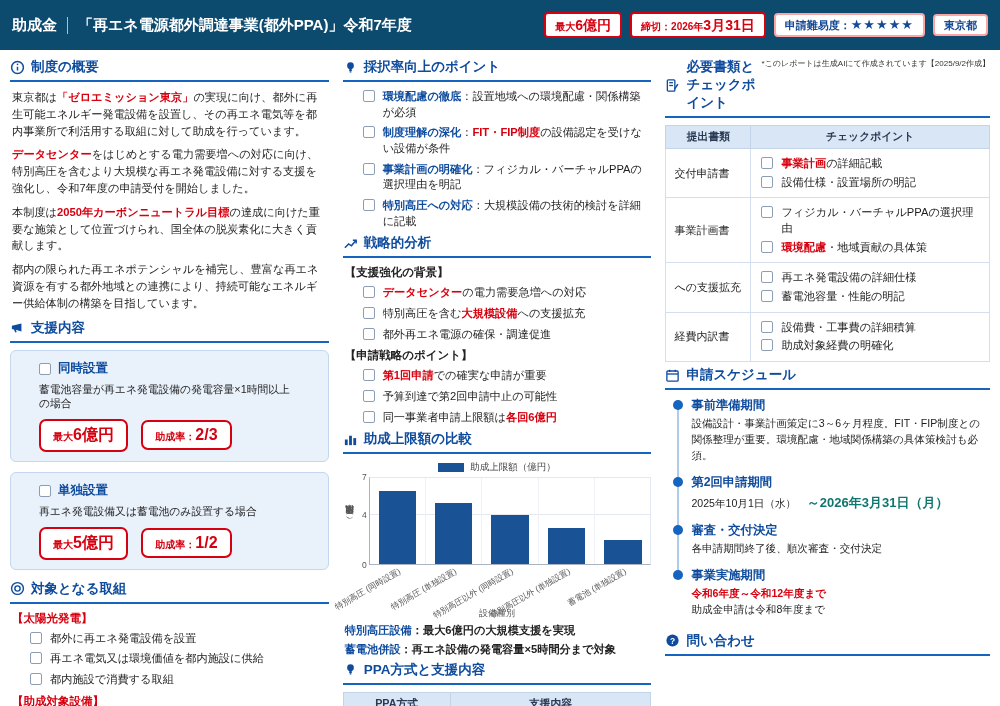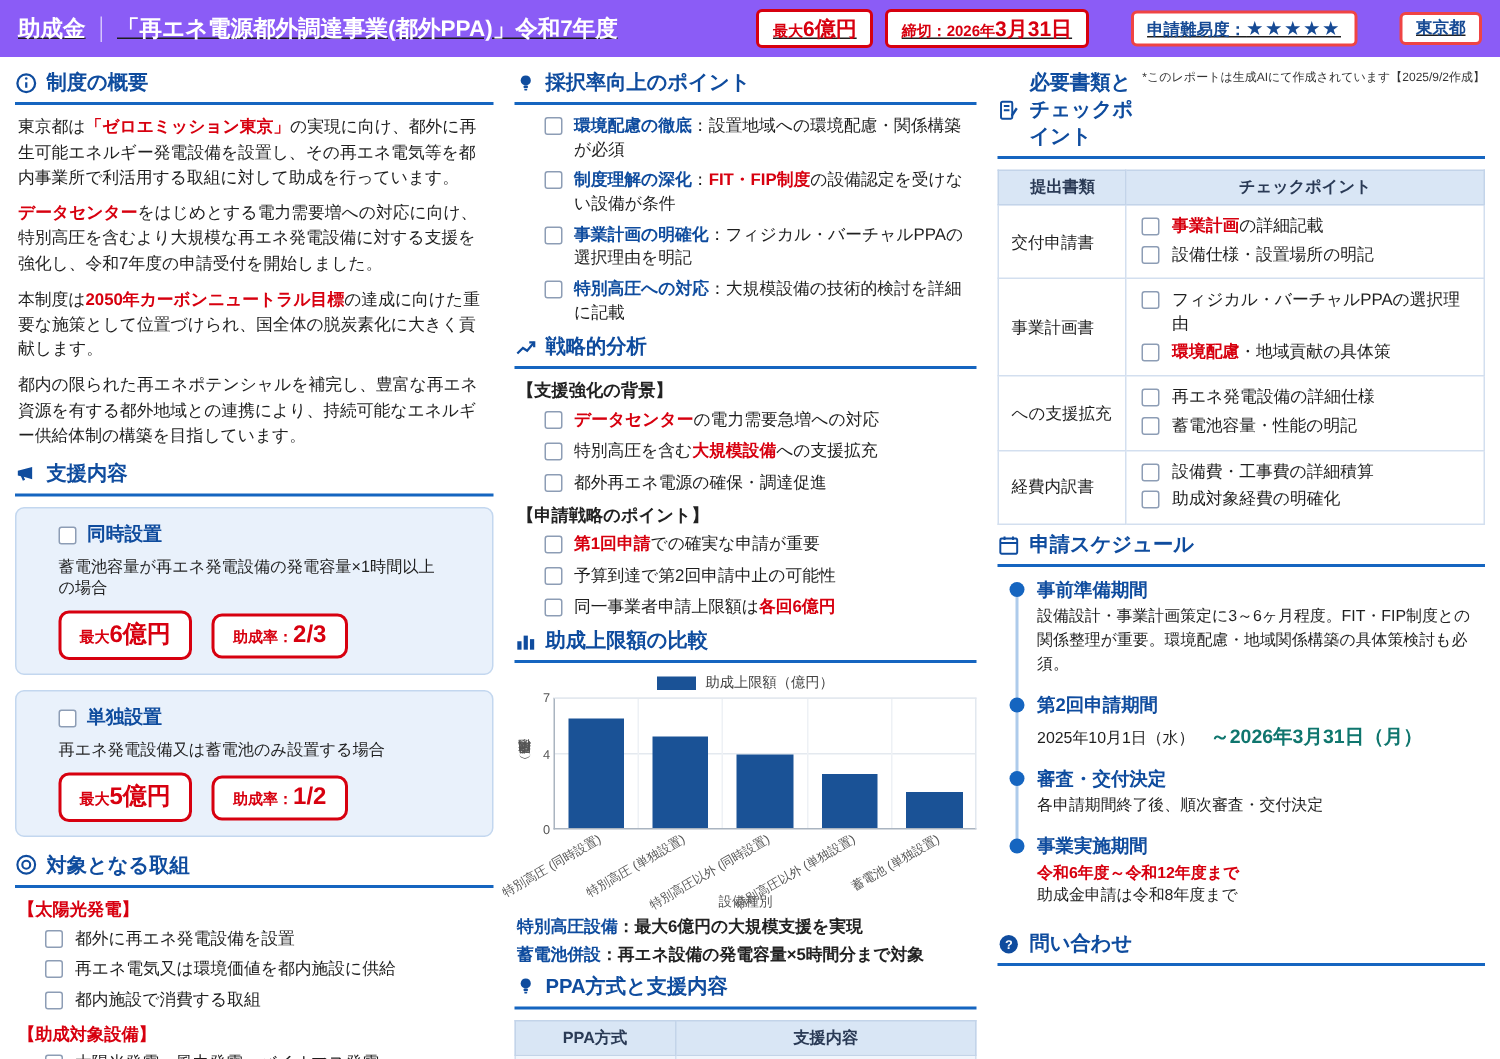--- a/index.html
+++ b/index.html
@@ -1,25 +1,25 @@
 <!DOCTYPE html>
 <html><head>
 <meta charset="utf-8">
 <style>
   html,body{margin:0;padding:0;width:1000px;height:706px;overflow:hidden;
     font-family:"Liberation Sans","DejaVu Sans",sans-serif;background:#fff;color:#1e1e1e;}
   
-  .topbar{background:#8b5cf6;height:38px;display:flex;align-items:center;padding:0 12px;box-sizing:border-box;text-decoration:underline;}
+  .topbar{background:#0c4a6e;height:50px;display:flex;align-items:center;padding:0 12px;box-sizing:border-box;}
   .topbar .cat{color:#fff;font-weight:bold;font-size:15px;white-space:nowrap;}
   .topbar .vdiv{width:1px;height:17px;background:rgba(255,255,255,.65);margin:0 10px;}
   .topbar .ttl{color:#fff;font-weight:bold;font-size:15px;white-space:nowrap;}
   .badges{margin-left:auto;display:flex;gap:8px;align-items:center;}
   .badge{background:#fff;border-radius:4px;padding:2px 9px;font-weight:bold;display:flex;align-items:baseline;white-space:nowrap;line-height:1.3;}
   .badge.redb{color:#d7000f;border:2px solid #d7000f;}
-  .badge.blueb{color:#164a94;border:2px solid #ef4444;font-size:11px;margin-left:20px;}
+  .badge.blueb{color:#164a94;border:2px solid #fca5a5;font-size:11px;}
   .badge .sm{font-size:10px;}
   .badge .lg{font-size:14px;}
   .badge .stars{font-size:13px;letter-spacing:1px;color:#164a94;}
   
   .content{display:flex;padding:4px 10px 0 10px;gap:14px;box-sizing:border-box;}
   .col{box-sizing:border-box;}
   .col-left{width:322px;}
   .col-mid{width:312px;}
   .col-right{width:328px;}
   

